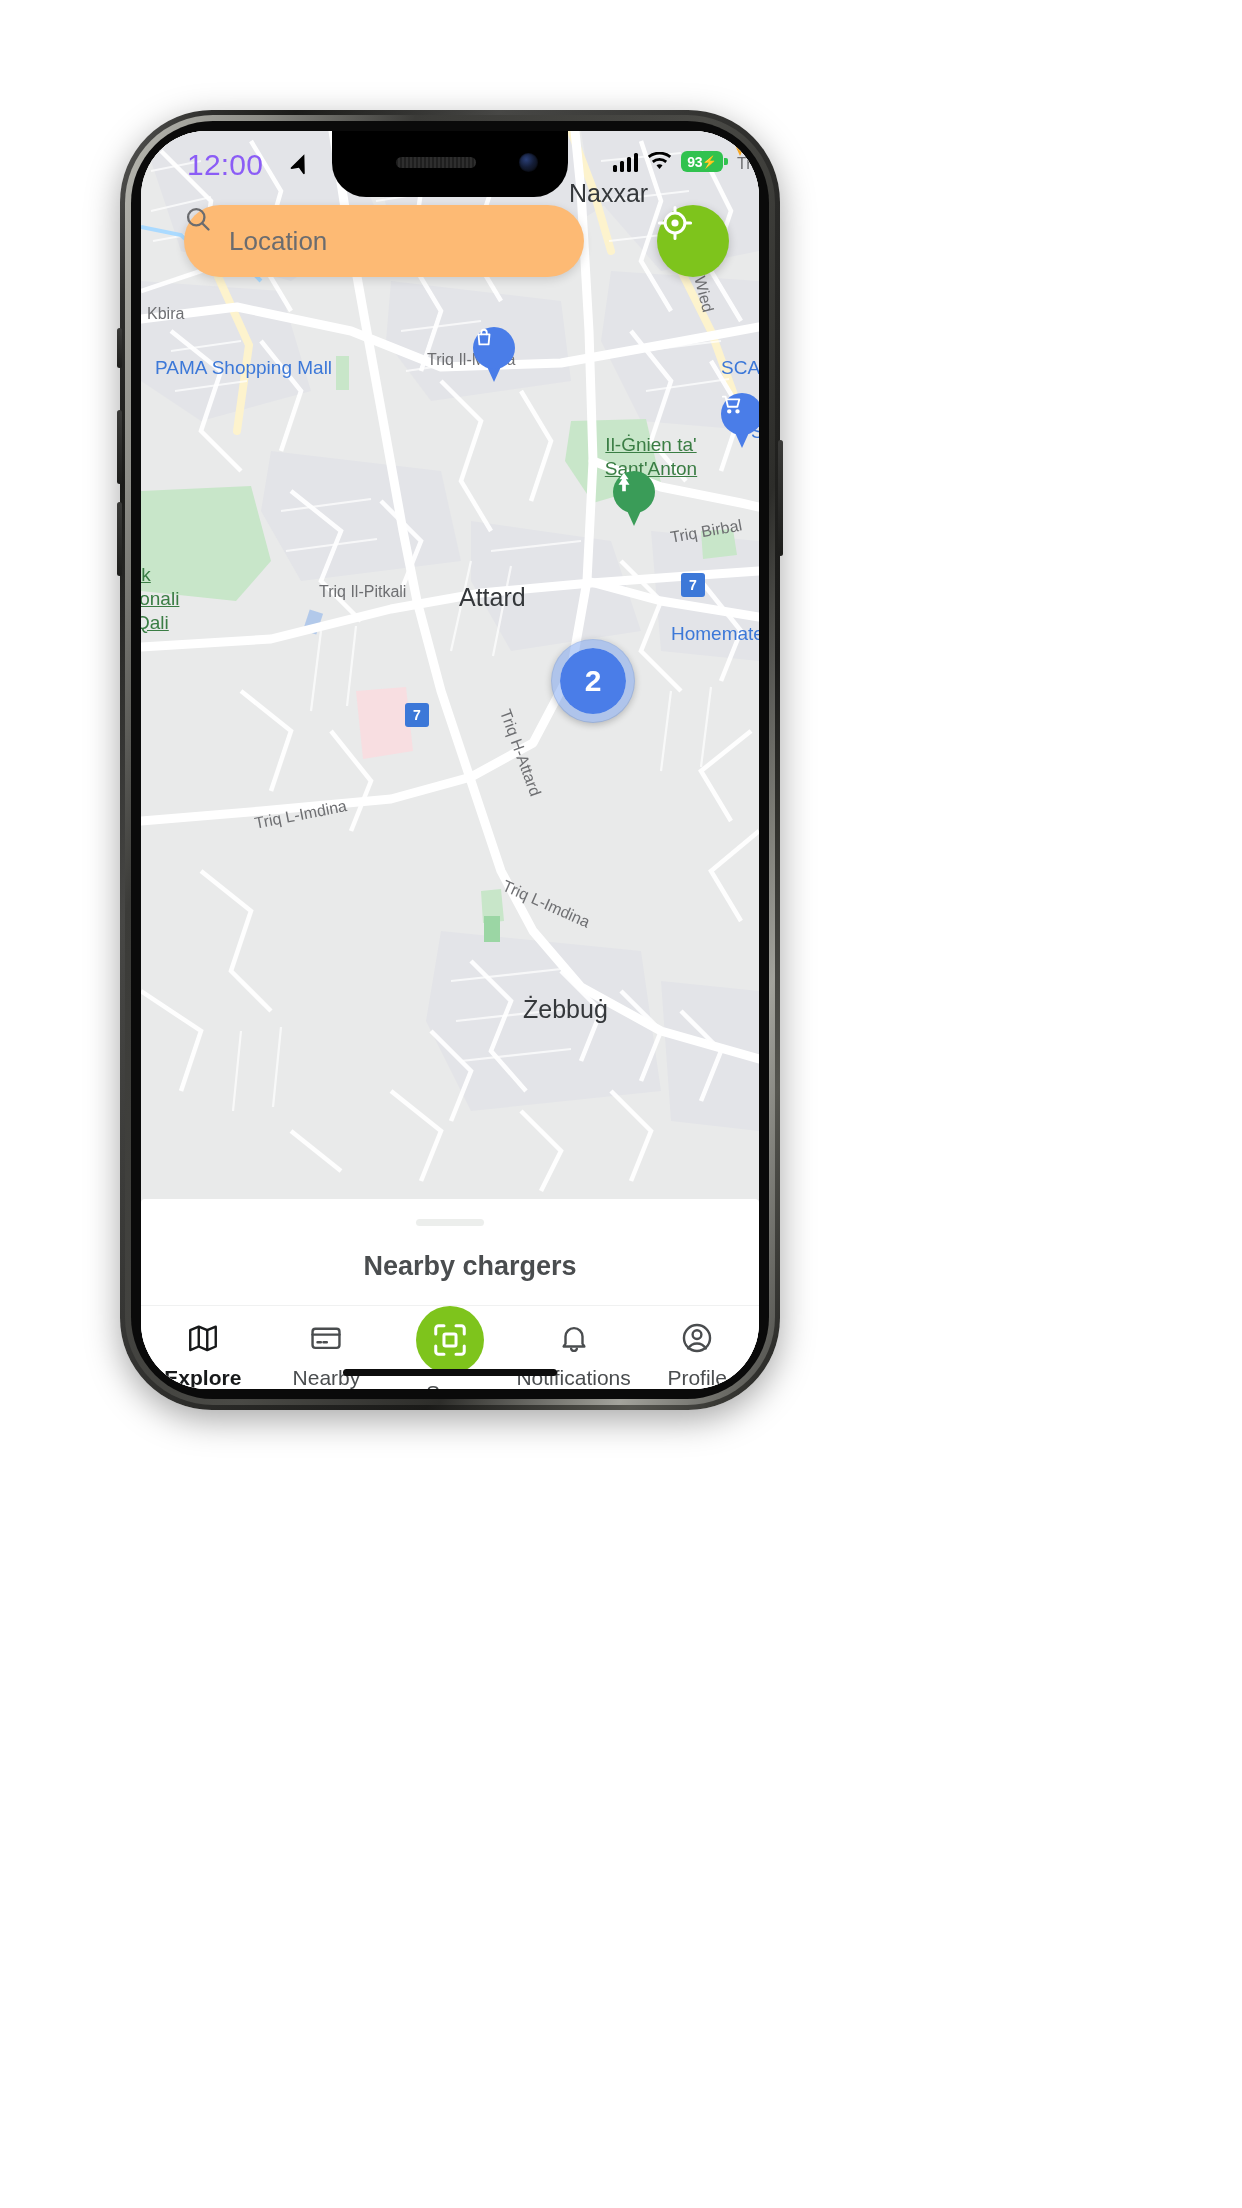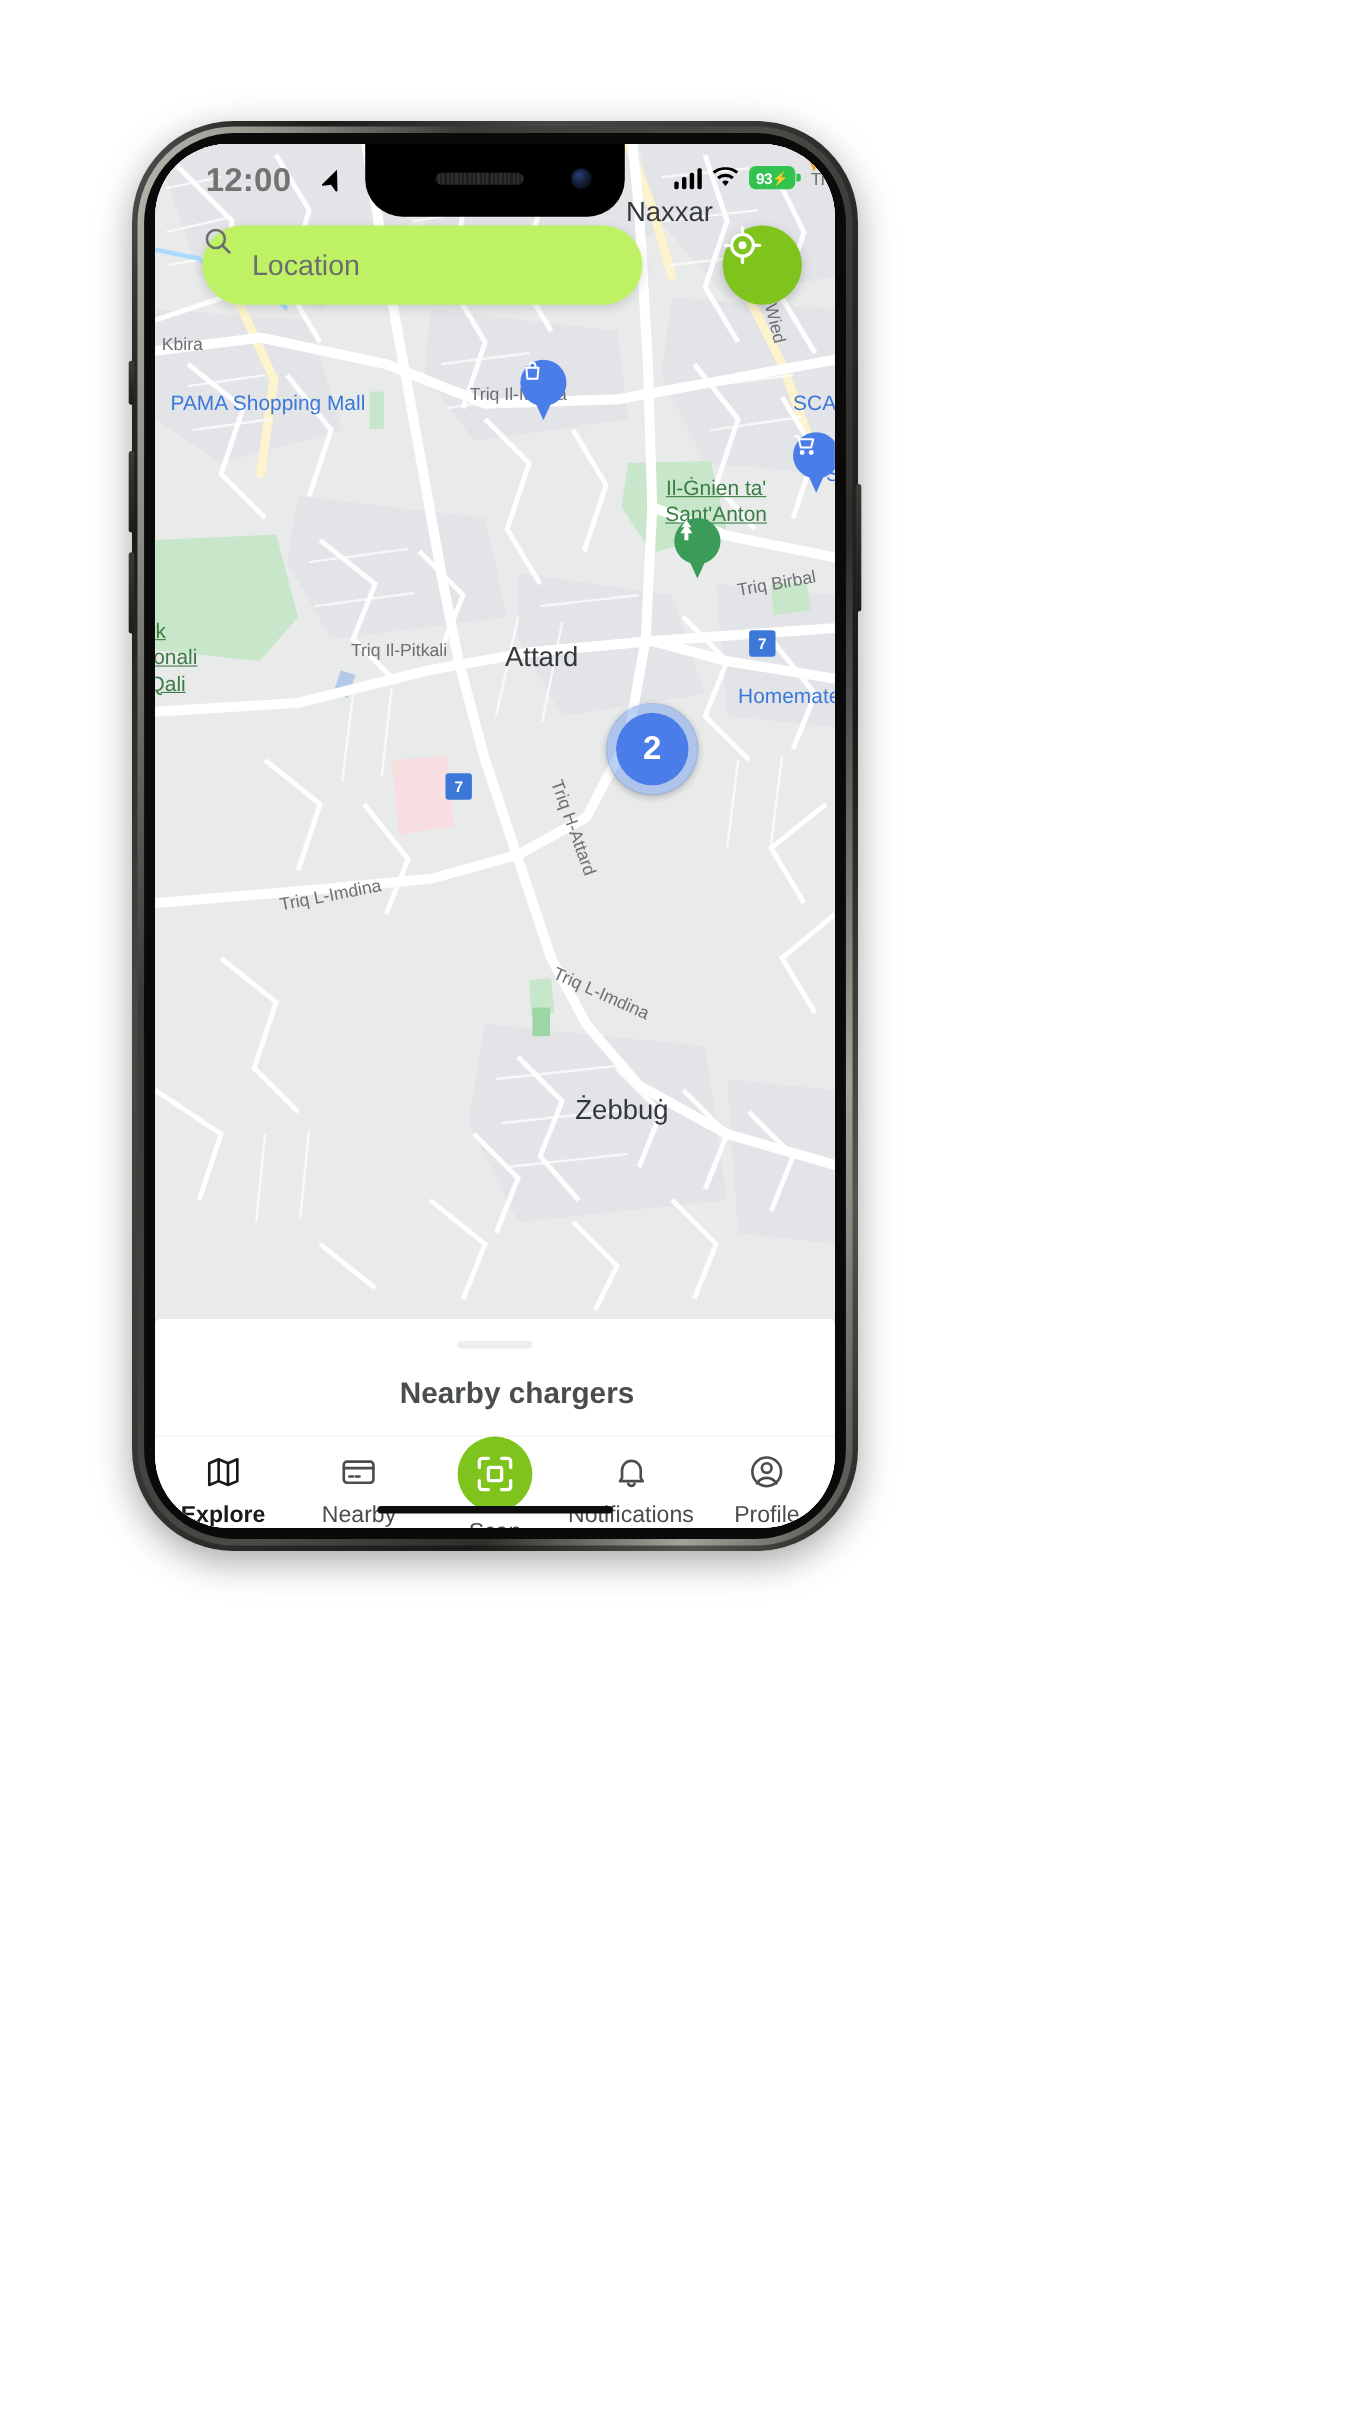--- a/index.html
+++ b/index.html
@@ -66,21 +66,21 @@
     box-shadow: inset 0 0 2px #000;
   }
 
   
   .statusbar {
     position: absolute; top: 0; left: 0; right: 0; height: 66px;
     z-index: 35; pointer-events: none;
   }
   .sb-time {
     position: absolute; left: 46px; top: 17px;
-    font-size: 30px; font-weight: 700; color: #737373;
+    font-size: 30px; font-weight: 400; color: #8b5cf6;
     letter-spacing: .2px; display: flex; align-items: center; gap: 24px;
   }
   .sb-right {
     position: absolute; right: 36px; top: 20px;
     display: flex; align-items: center; gap: 9px;
   }
   .bars { display: flex; align-items: flex-end; gap: 2.5px; height: 20px; }
   .bars i { width: 4.5px; background: #000; border-radius: 1.5px; display: block; }
   .bars i:nth-child(1){height:7px}.bars i:nth-child(2){height:11px}
   .bars i:nth-child(3){height:15px}.bars i:nth-child(4){height:19px}
@@ -143,21 +143,21 @@
     background: #4a7de8; border: 9px solid rgba(104,150,237,.45);
     background-clip: padding-box;
     display: flex; align-items: center; justify-content: center;
     color: #fff; font-size: 30px; font-weight: 600;
     box-shadow: 0 2px 7px rgba(0,0,0,.22);
   }
 
   
   .searchbar {
     position: absolute; left: 43px; top: 74px; width: 400px; height: 72px;
-    background: #bef264; border-radius: 36px;
+    background: #fdba74; border-radius: 36px;
     display: flex; align-items: center; padding: 0 26px; gap: 19px;
     box-shadow: 0 3px 10px rgba(0,0,0,.14);
     z-index: 20;
   }
   .search-ph { font-size: 26px; color: #6b6c6f; }
   .locate-btn {
     position: absolute; right: 30px; top: 74px;
     width: 72px; height: 72px; border-radius: 50%;
     background: #7ec41c; border: none;
     display: flex; align-items: center; justify-content: center;

